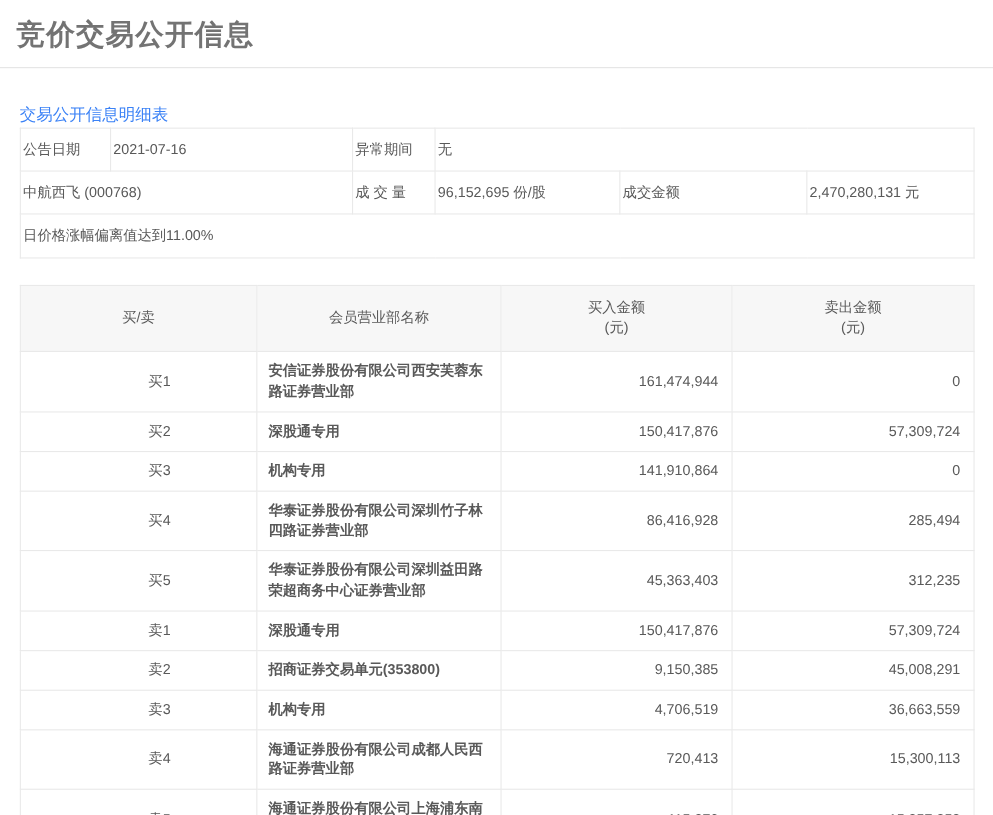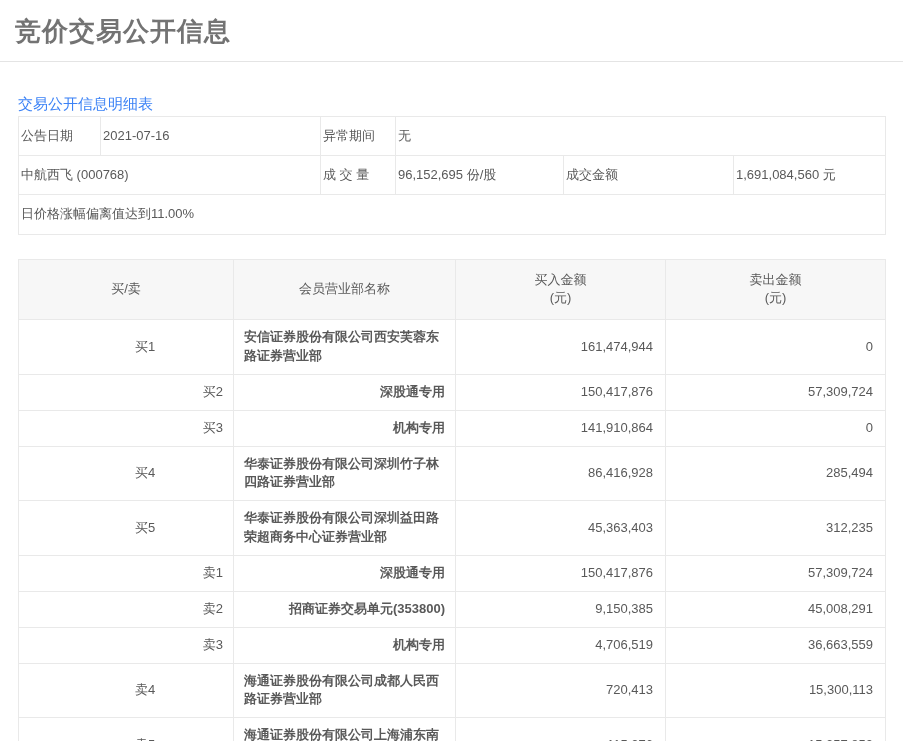--- a/index.html
+++ b/index.html
@@ -45,21 +45,21 @@
     font-weight: normal;
     text-align: center;
     padding: 11px 8px;
     line-height: 1.45;
     height: 57px;
   }
   .detail-table td { padding: 8px 10px; line-height: 1.45; }
   .detail-table td.c-side   { text-align: center; padding-left: 48px; }
   .detail-table td.c-branch { text-align: left; font-weight: bold; }
   .detail-table td.c-num    { text-align: right; padding-right: 12px; }
-  .detail-table tr.single td { height: 33px; text-align: right; }
+  .detail-table tr.single td { height: 33px; }
   .detail-table tr.double td { height: 53px; }
 </style>
 </head>
 <body>
 
 <div class="page">
 
   <h1 class="page-title">竞价交易公开信息</h1>
   <div class="title-divider"></div>
 
@@ -79,21 +79,21 @@
         <td>公告日期</td>
         <td>2021-07-16</td>
         <td>异常期间</td>
         <td colspan="3">无</td>
       </tr>
       <tr>
         <td colspan="2">中航西飞 (000768)</td>
         <td>成 交 量</td>
         <td>96,152,695 份/股</td>
         <td>成交金额</td>
-        <td>1,691,084,560 元</td>
+        <td>2,470,280,131 元</td>
       </tr>
       <tr>
         <td colspan="6">日价格涨幅偏离值达到11.00%</td>
       </tr>
     </tbody>
   </table>
 
   <table class="detail-table">
     <colgroup>
       <col style="width:215px">

